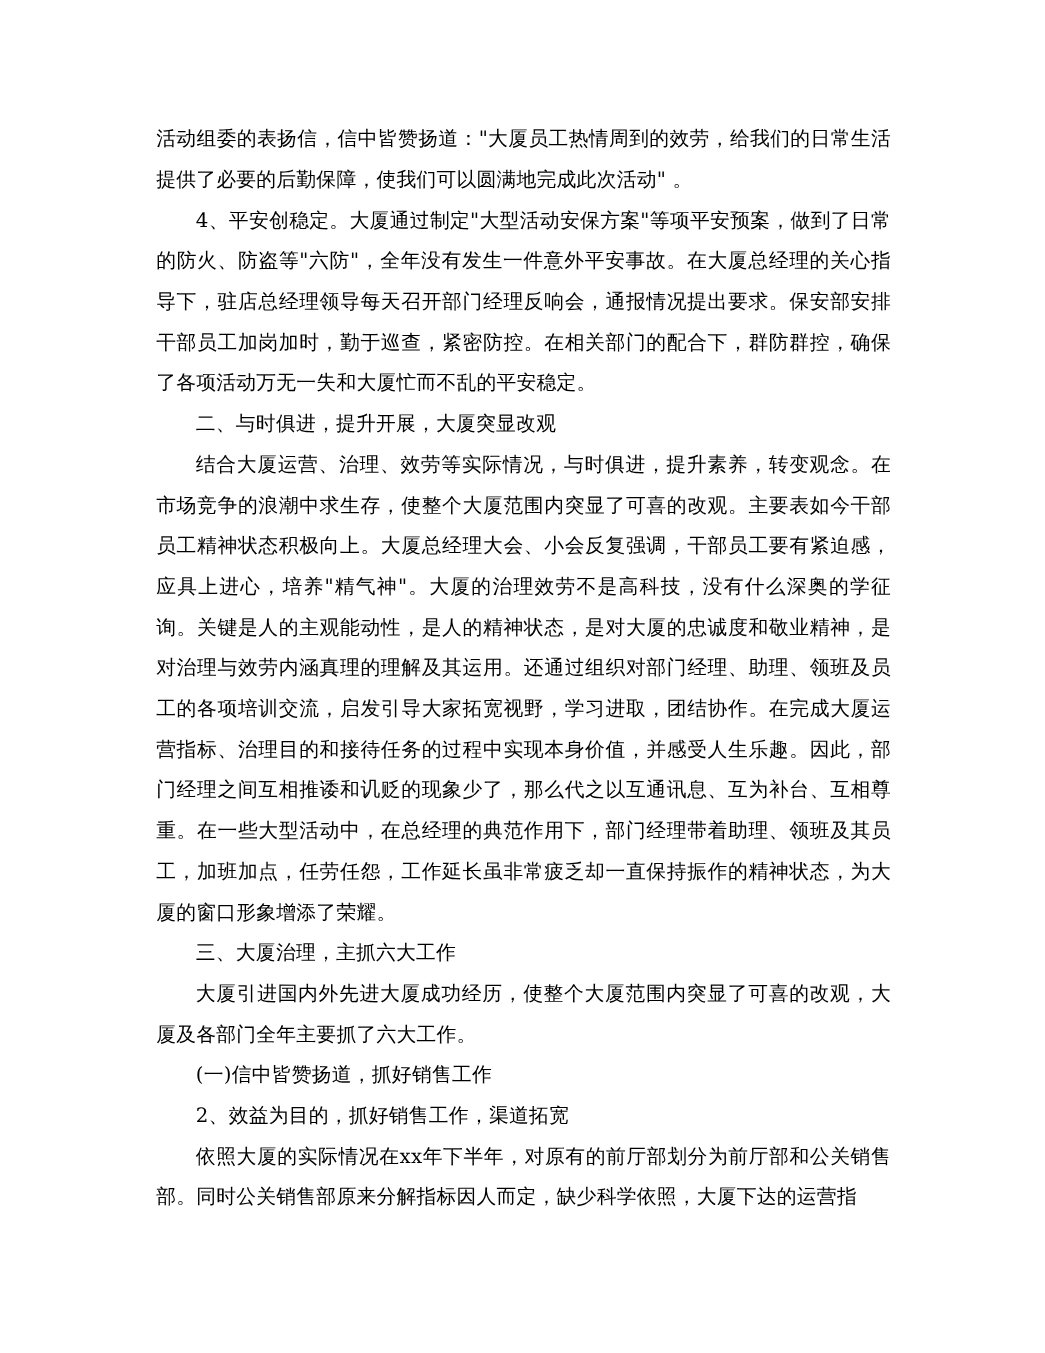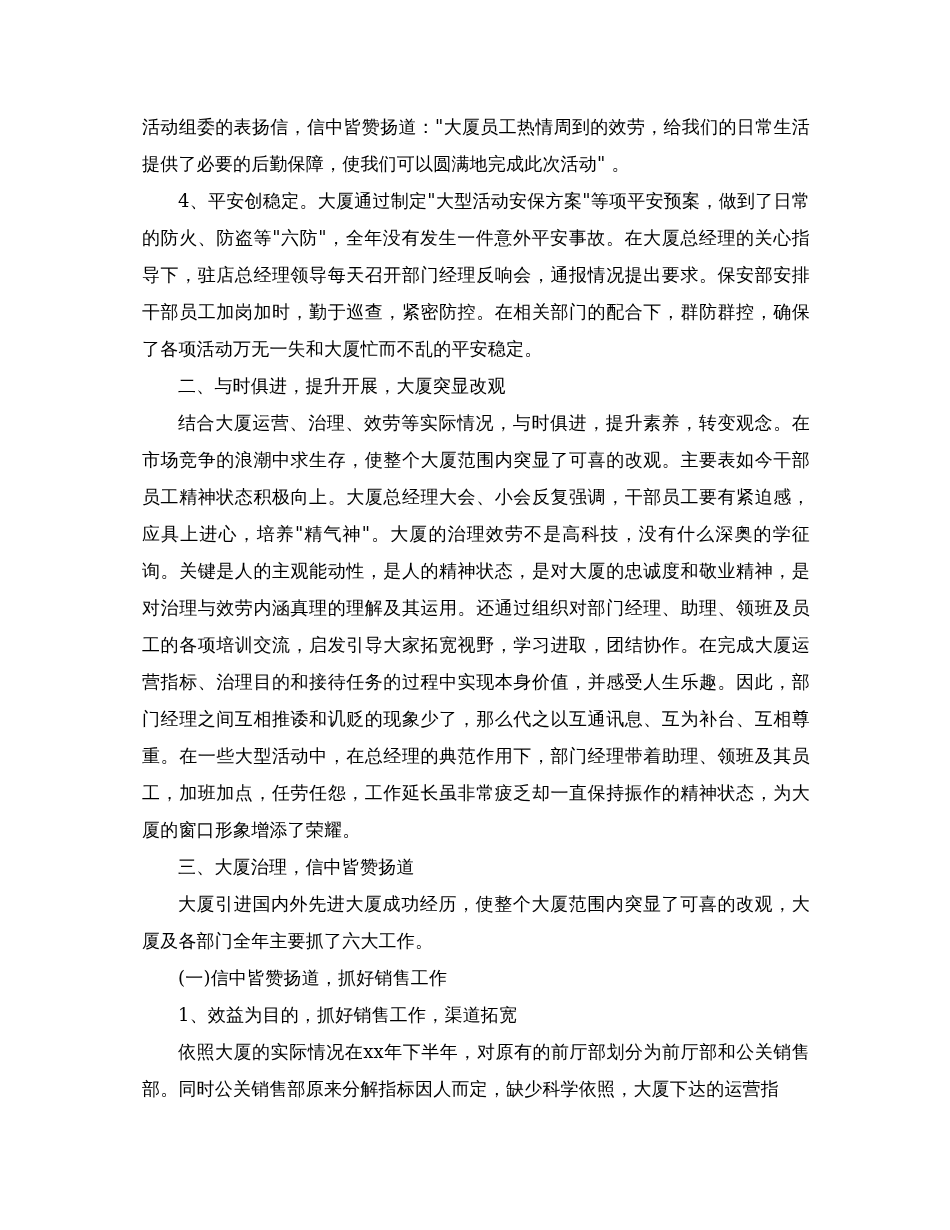--- a/index.html
+++ b/index.html
@@ -33,19 +33,19 @@
 </style>
 </head>
 <body>
 
 <div class="page">
   <div class="doc">
     <p>活动组委的表扬信，信中皆赞扬道："大厦员工热情周到的效劳，给我们的日常生活提供了必要的后勤保障，使我们可以圆满地完成此次活动" 。</p>
     <p class="indent">4、平安创稳定。大厦通过制定"大型活动安保方案"等项平安预案，做到了日常的防火、防盗等"六防"，全年没有发生一件意外平安事故。在大厦总经理的关心指导下，驻店总经理领导每天召开部门经理反响会，通报情况提出要求。保安部安排干部员工加岗加时，勤于巡查，紧密防控。在相关部门的配合下，群防群控，确保了各项活动万无一失和大厦忙而不乱的平安稳定。</p>
     <p class="indent">二、与时俱进，提升开展，大厦突显改观</p>
     <p class="indent">结合大厦运营、治理、效劳等实际情况，与时俱进，提升素养，转变观念。在市场竞争的浪潮中求生存，使整个大厦范围内突显了可喜的改观。主要表如今干部员工精神状态积极向上。大厦总经理大会、小会反复强调，干部员工要有紧迫感，应具上进心，培养"精气神"。大厦的治理效劳不是高科技，没有什么深奥的学征询。关键是人的主观能动性，是人的精神状态，是对大厦的忠诚度和敬业精神，是对治理与效劳内涵真理的理解及其运用。还通过组织对部门经理、助理、领班及员工的各项培训交流，启发引导大家拓宽视野，学习进取，团结协作。在完成大厦运营指标、治理目的和接待任务的过程中实现本身价值，并感受人生乐趣。因此，部门经理之间互相推诿和讥贬的现象少了，那么代之以互通讯息、互为补台、互相尊重。在一些大型活动中，在总经理的典范作用下，部门经理带着助理、领班及其员工，加班加点，任劳任怨，工作延长虽非常疲乏却一直保持振作的精神状态，为大厦的窗口形象增添了荣耀。</p>
-    <p class="indent">三、大厦治理，信中皆赞扬道</p>
+    <p class="indent">三、大厦治理，主抓六大工作</p>
     <p class="indent">大厦引进国内外先进大厦成功经历，使整个大厦范围内突显了可喜的改观，大厦及各部门全年主要抓了六大工作。</p>
     <p class="indent">(一)信中皆赞扬道，抓好销售工作</p>
-    <p class="indent">1、效益为目的，抓好销售工作，渠道拓宽</p>
+    <p class="indent">2、效益为目的，抓好销售工作，渠道拓宽</p>
     <p class="indent">依照大厦的实际情况在xx年下半年，对原有的前厅部划分为前厅部和公关销售部。同时公关销售部原来分解指标因人而定，缺少科学依照，大厦下达的运营指</p>
   </div>
 </div>
 
 </body></html>

